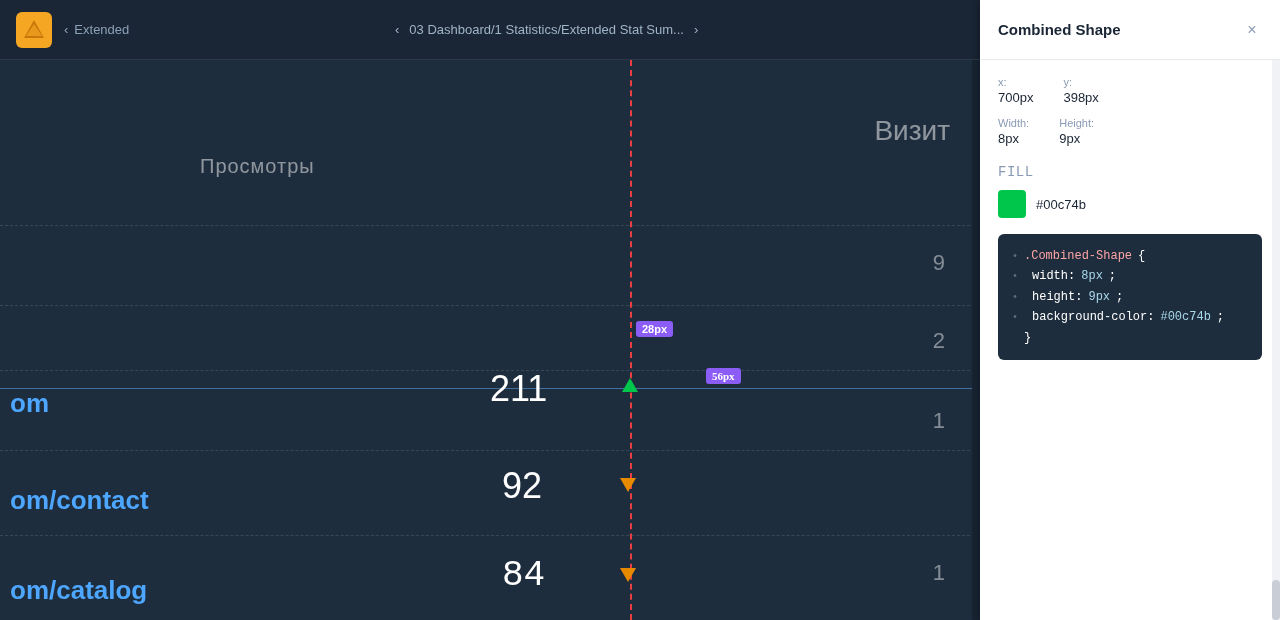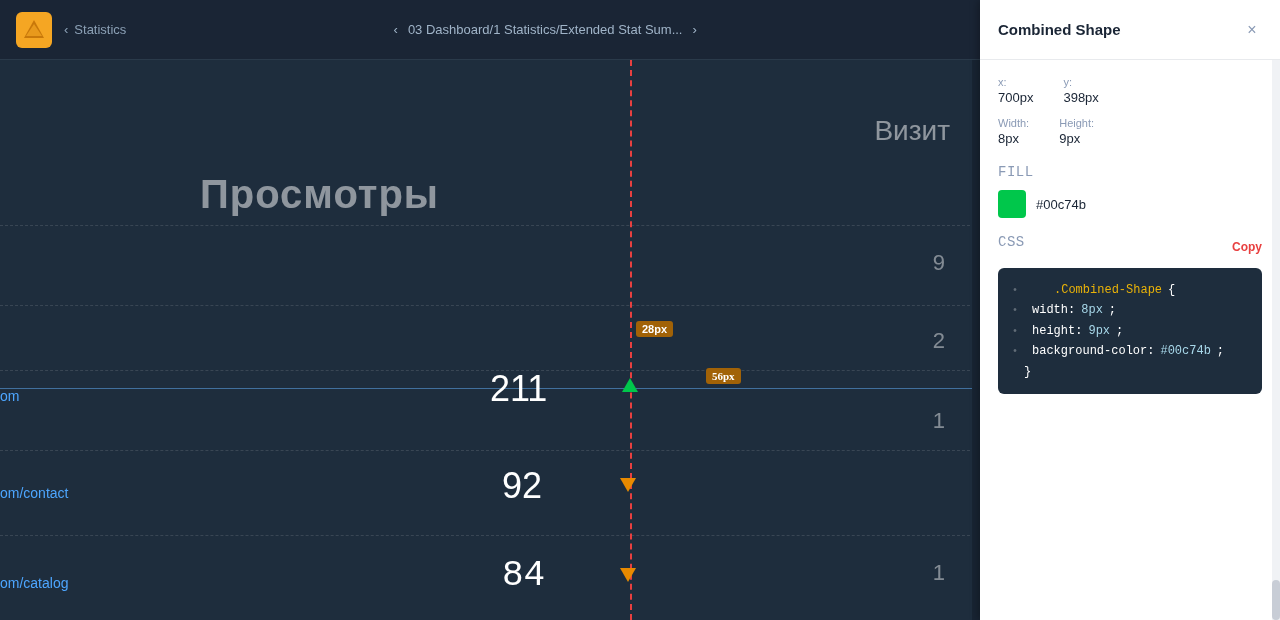--- a/index.html
+++ b/index.html
@@ -49,22 +49,22 @@
     }
 
     
     .dashboard-bg {
       position: absolute; top: 0; left: 0; width: 100%; height: 100%;
       background: #1e2d3d;
     }
 
     
     .prosmotr-label {
-      position: absolute; top: 112px; left: 200px;
-      color: rgba(255,255,255,0.5); font-size: 40px; font-weight: 700;
+      position: absolute; top: 95px; left: 200px;
+      color: rgba(255,255,255,0.5); font-size: 20px; font-weight: 400;
       letter-spacing: 1px;
     }
 
     
     .vizit-label {
       position: absolute; top: 55px; right: 30px;
       color: rgba(255,255,255,0.5); font-size: 28px; font-weight: 300;
     }
 
     
@@ -77,22 +77,22 @@
       position: absolute; left: 0; right: 0; height: 1px;
       border-top: 1px dashed rgba(255,255,255,0.12);
     }
 
     
     .v-line-red {
       position: absolute; top: 0; bottom: 0; width: 1px;
       border-left: 2px dashed #e84040; left: 630px;
     }
     .row-url {
-      color: #4da6ff; font-size: 14px; font-weight: 400;
-      position: absolute; left: 0;
+      color: #4da6ff; font-size: 26px; font-weight: 700;
+      position: absolute; left: 10px;
     }
     .row-num {
       color: #fff; font-size: 36px; font-weight: 300;
       position: absolute;
     }
     .arrow-up {
       position: absolute; left: 632px;
       width: 0; height: 0;
       border-left: 8px solid transparent;
       border-right: 8px solid transparent;
@@ -101,21 +101,21 @@
     .arrow-down {
       position: absolute; left: 624px;
       width: 0; height: 0;
       border-left: 8px solid transparent;
       border-right: 8px solid transparent;
       border-top: 14px solid #e88a00;
     }
 
     
     .badge {
-      position: absolute; background: #a16207; color: #fff;
+      position: absolute; background: #8b5cf6; color: #fff;
       font-size: 11px; font-weight: 600; padding: 2px 6px; border-radius: 3px;
     }
 
     
     .h-cross {
       position: absolute; left: 0; right: 0; height: 1px;
       background: rgba(100,180,255,0.5);
     }
 
     
@@ -189,21 +189,21 @@
 
 <div class="topnav">
   <div class="topnav-logo">
     <svg width="24" height="24" viewBox="0 0 24 24">
       <polygon points="12,2 22,20 2,20" fill="#c8780a"></polygon>
       <polygon points="12,6 20,18 4,18" fill="#f5a623" opacity="0.7"></polygon>
     </svg>
   </div>
   <div class="topnav-back">
     <span>‹</span>
-    <span>Statistics</span>
+    <span>Extended</span>
   </div>
   <div class="topnav-breadcrumb">
     <span>‹</span>
     <span>03 Dashboard/1 Statistics/Extended Stat Sum...</span>
     <span>›</span>
   </div>
 </div>
 
 <div class="topnav-right">
   <div class="notif-icon">🔔</div>
@@ -292,28 +292,24 @@
 
     <div>
       <div class="section-label">Fill</div>
       <div class="fill-row">
         <div class="fill-swatch"></div>
         <span class="fill-hex">#00c74b</span>
       </div>
     </div>
 
     <div class="css-section">
-      <div class="css-header">
-        <span class="section-label">CSS</span>
-        <span class="css-copy">Copy</span>
-      </div>
       <div class="css-block">
         <div class="css-line">
           <span class="css-bullet">•</span>
-          <span style="color:#eab308;margin-left:30px;">.Combined-Shape</span>
+          <span style="color:#fca5a5;">.Combined-Shape</span>
             <span style="color:#fff;"> {</span>
         </div>
         <div class="css-line">
           <span class="css-bullet">•</span>
           <span style="color:#fff; margin-left:8px;">width: </span>
             <span style="color:#a8d8ea;">8px</span>
             <span style="color:#fff;">;</span>
         </div>
         <div class="css-line">
           <span class="css-bullet">•</span>

